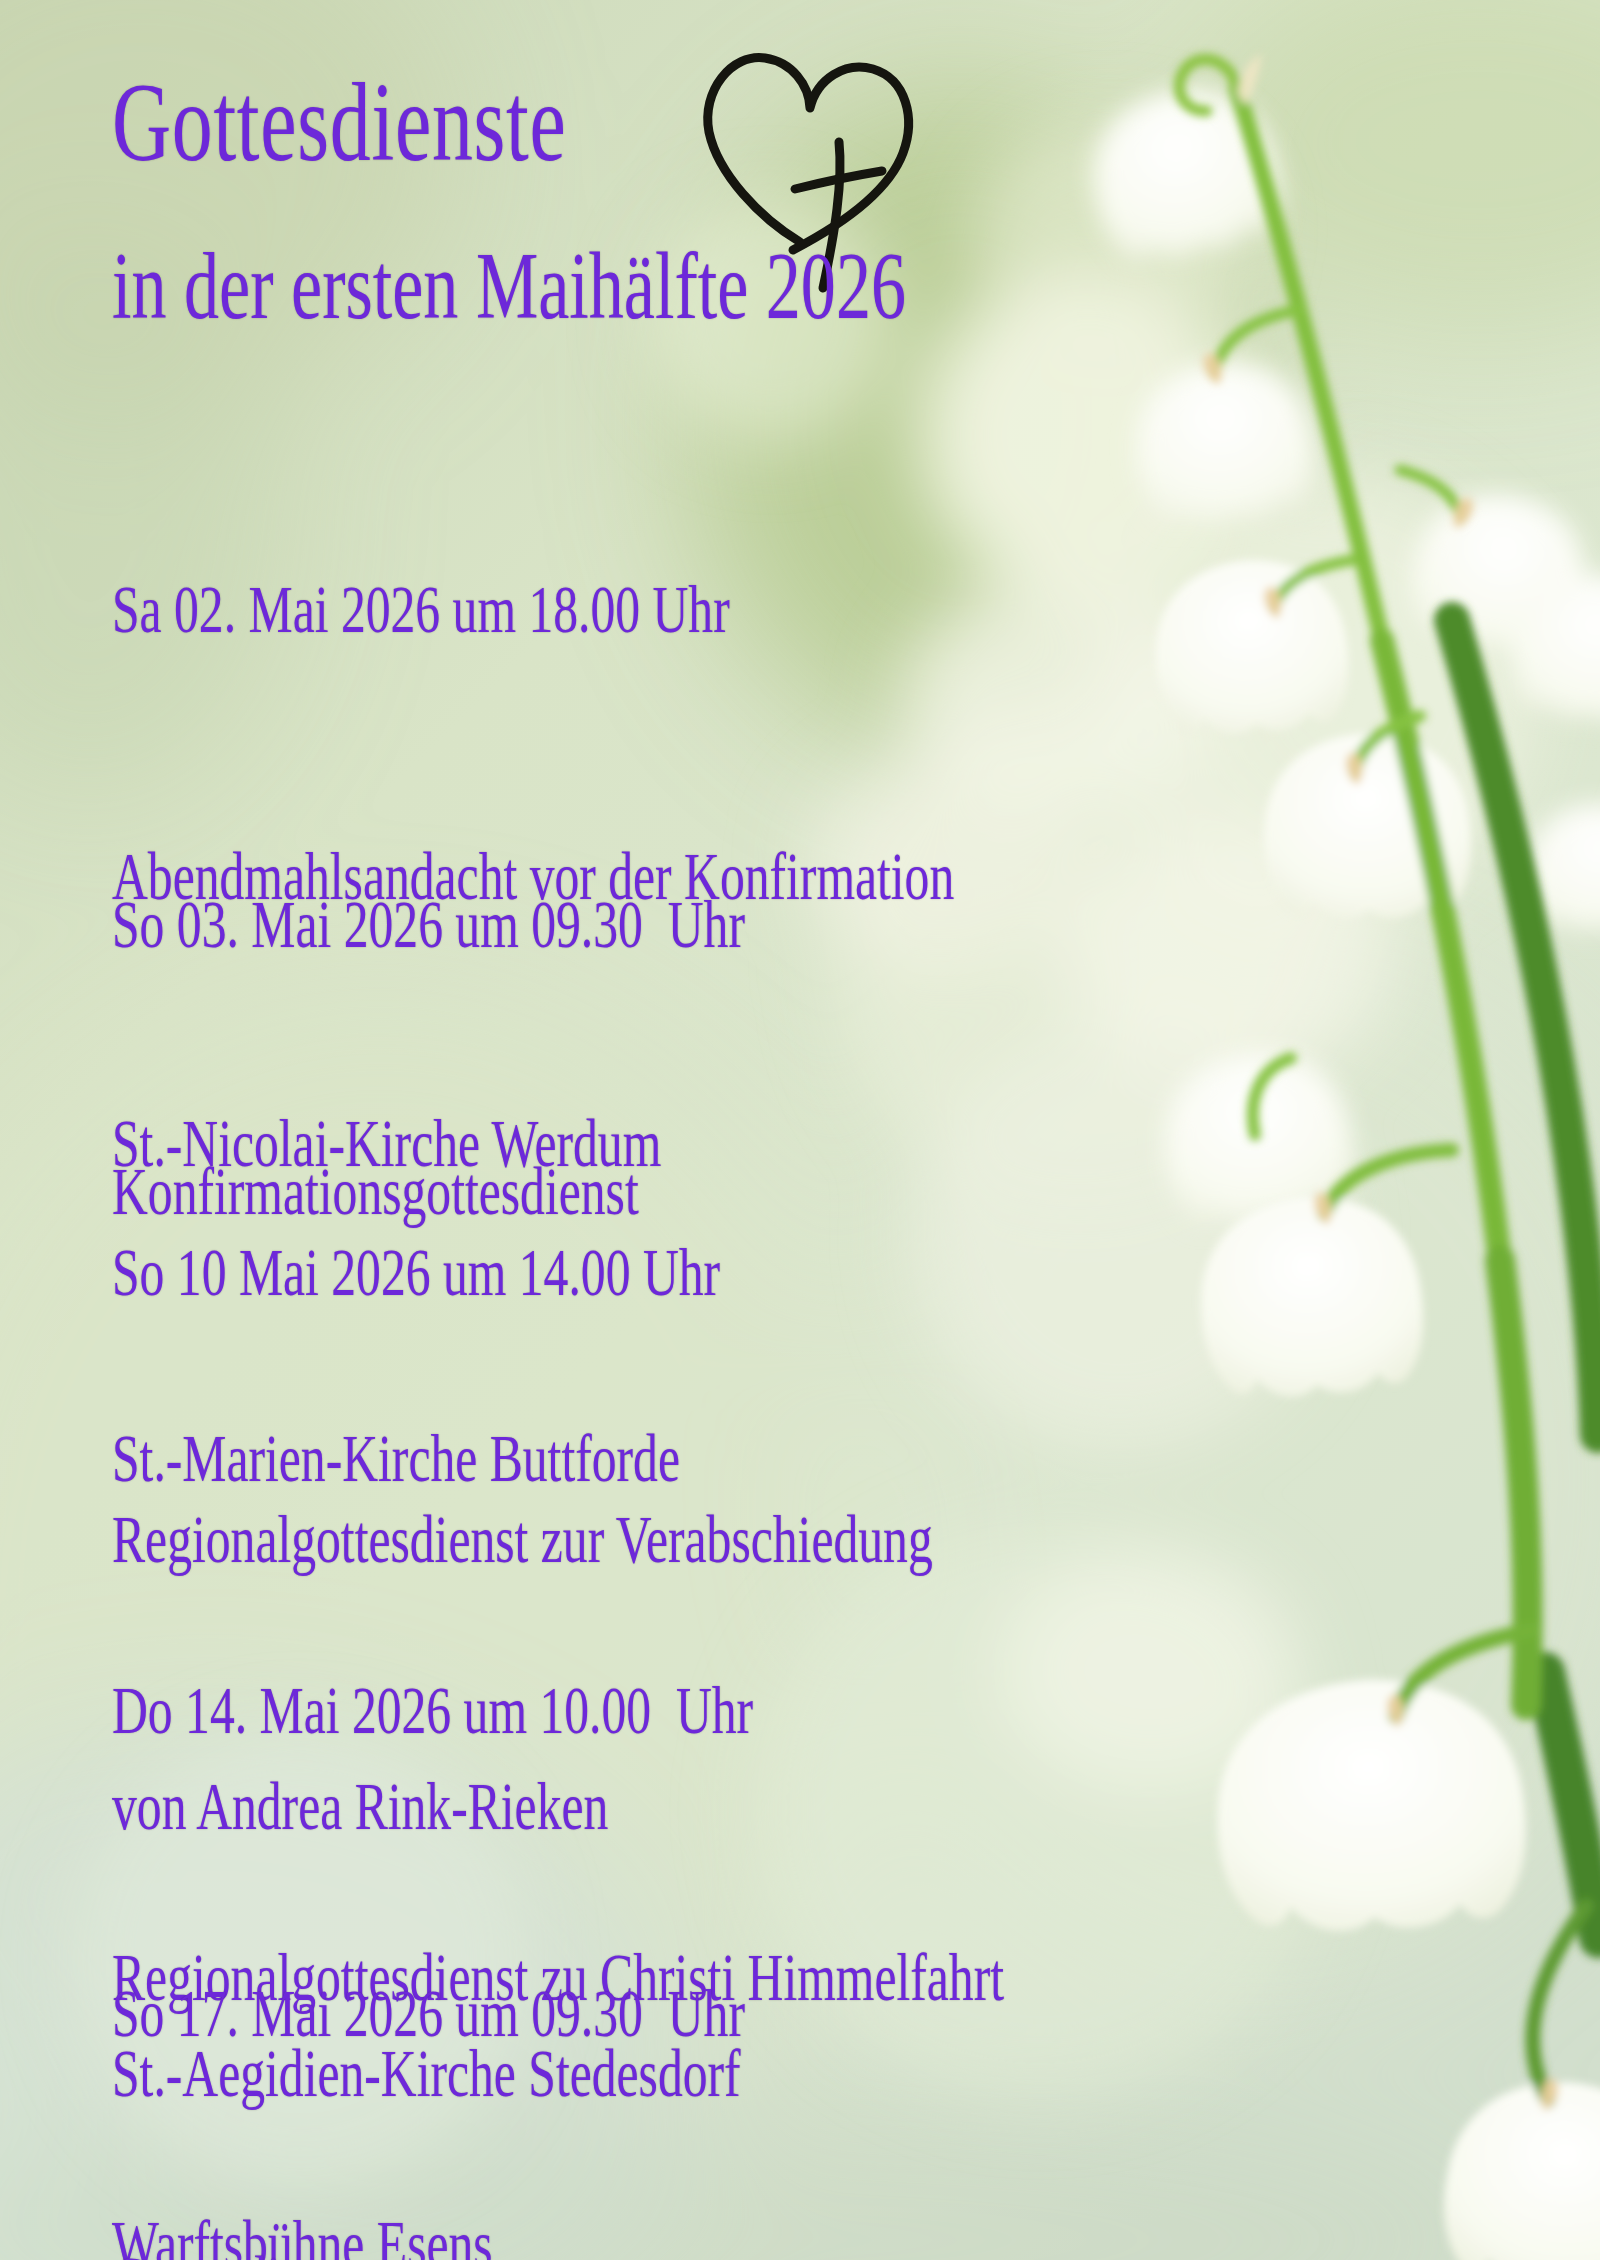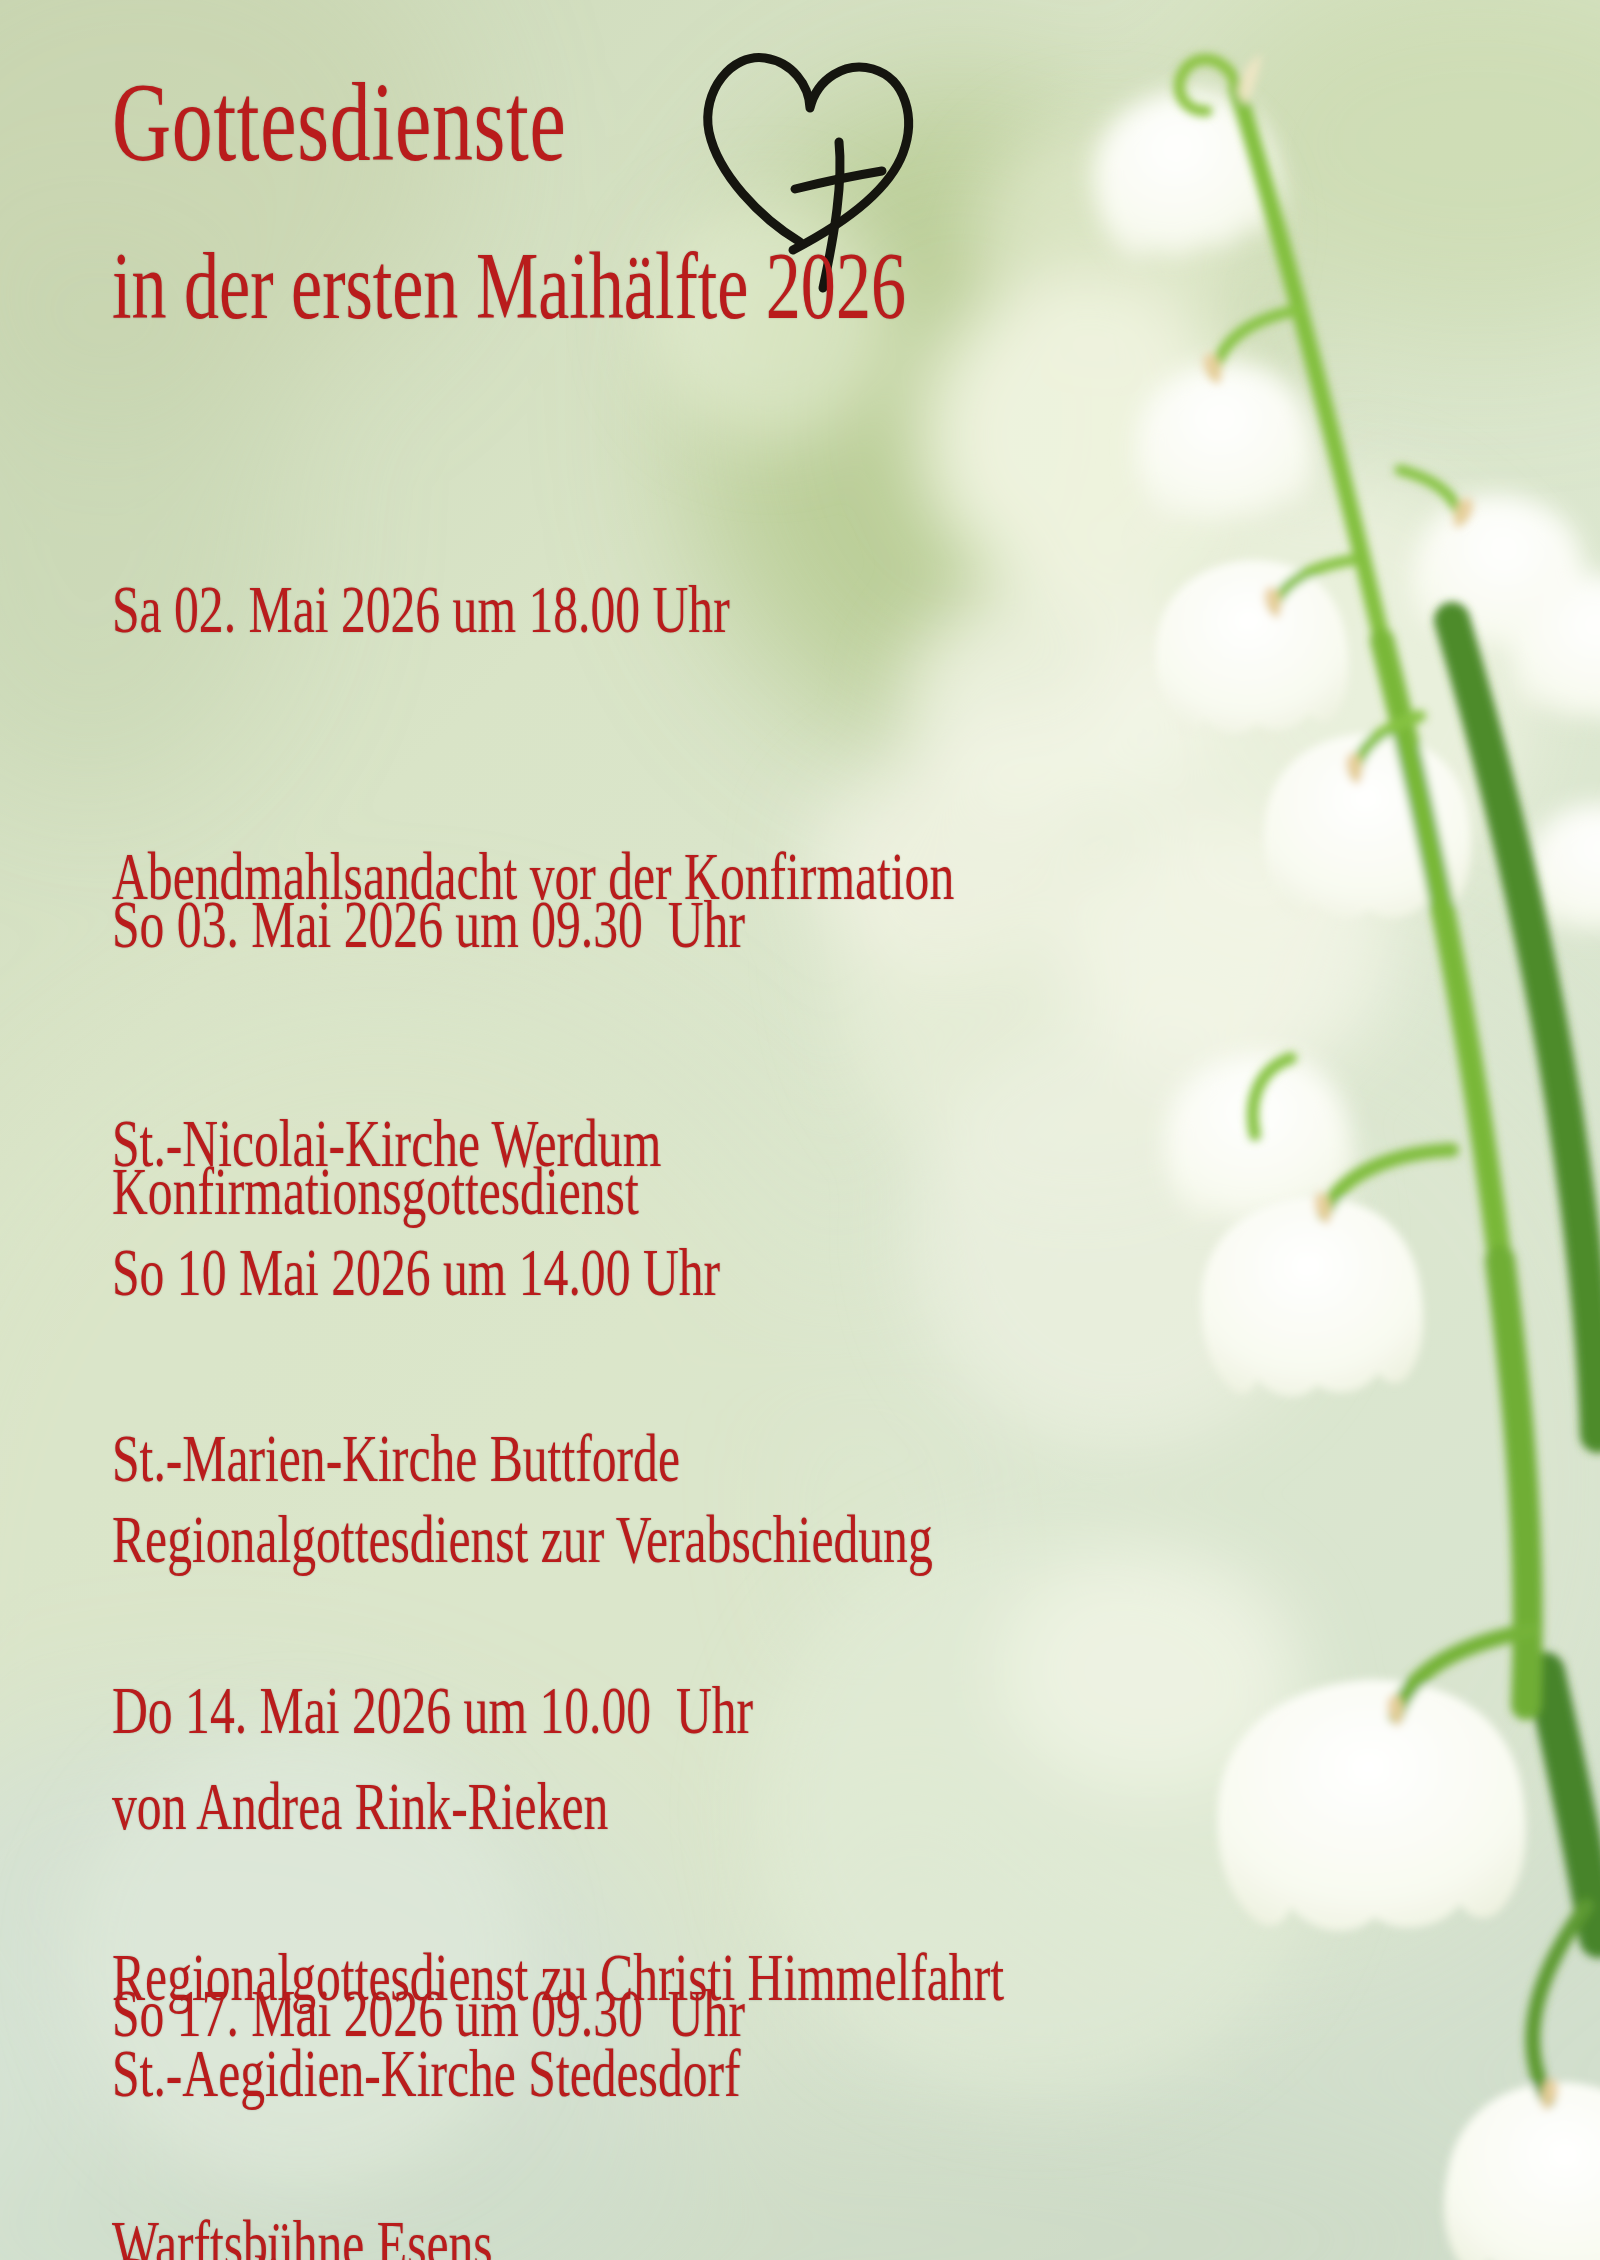--- a/index.html
+++ b/index.html
@@ -1,21 +1,21 @@
 <!DOCTYPE html>
 <html><head>
 <meta charset="utf-8">
 <style>
   html,body{margin:0;padding:0;background:#e6e6e6;}
   .page{
     position:relative;
     width:1600px;height:2260px;
     overflow:hidden;
     font-family:"Liberation Serif", serif;
-    color:#b91c1c;
+    color:#6d28d9;
   }
   .bg{position:absolute;left:0;top:0;display:block;}
   .heart{position:absolute;left:676px;top:36px;}
   .txt{
     position:absolute;left:112px;
     transform:scaleX(.73);
     transform-origin:0 0;
     white-space:pre-wrap;
     text-shadow:0 0 2px rgba(23,23,15,.30);
   }

